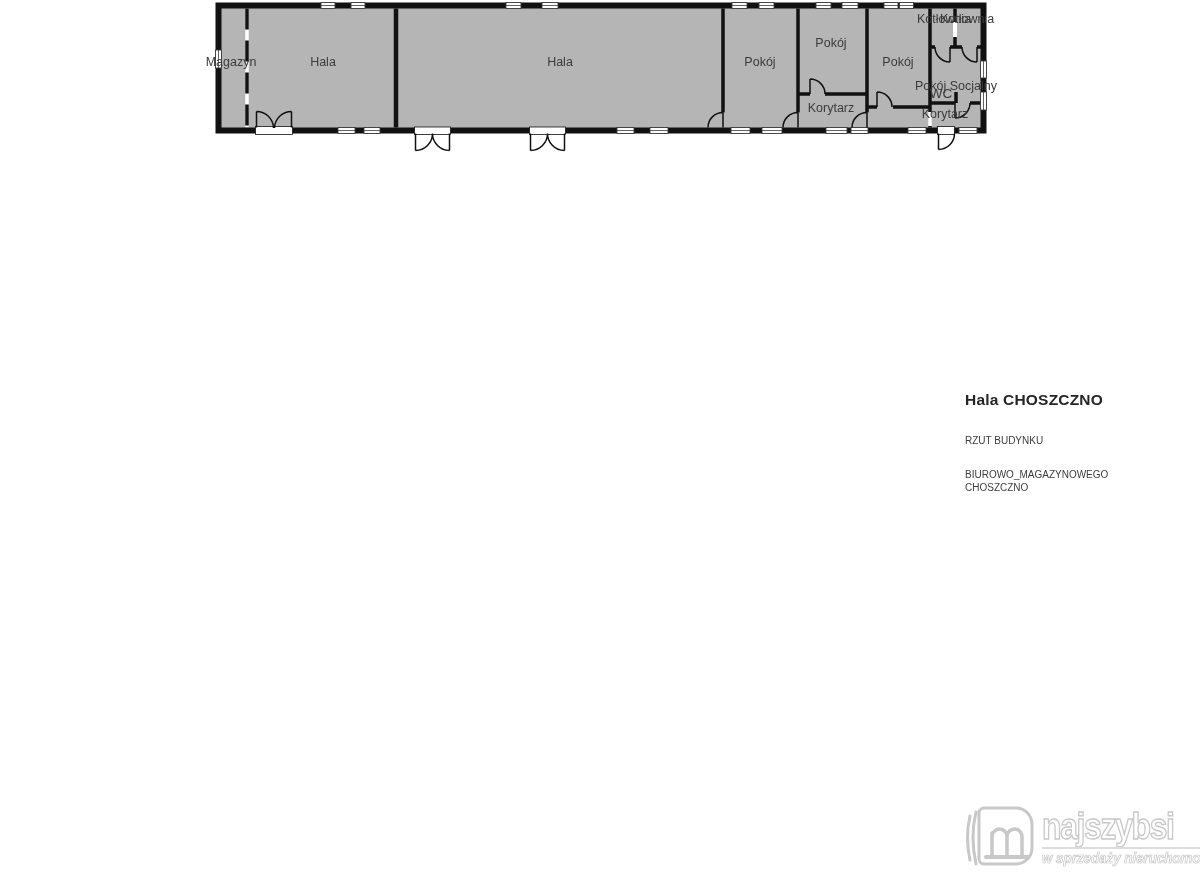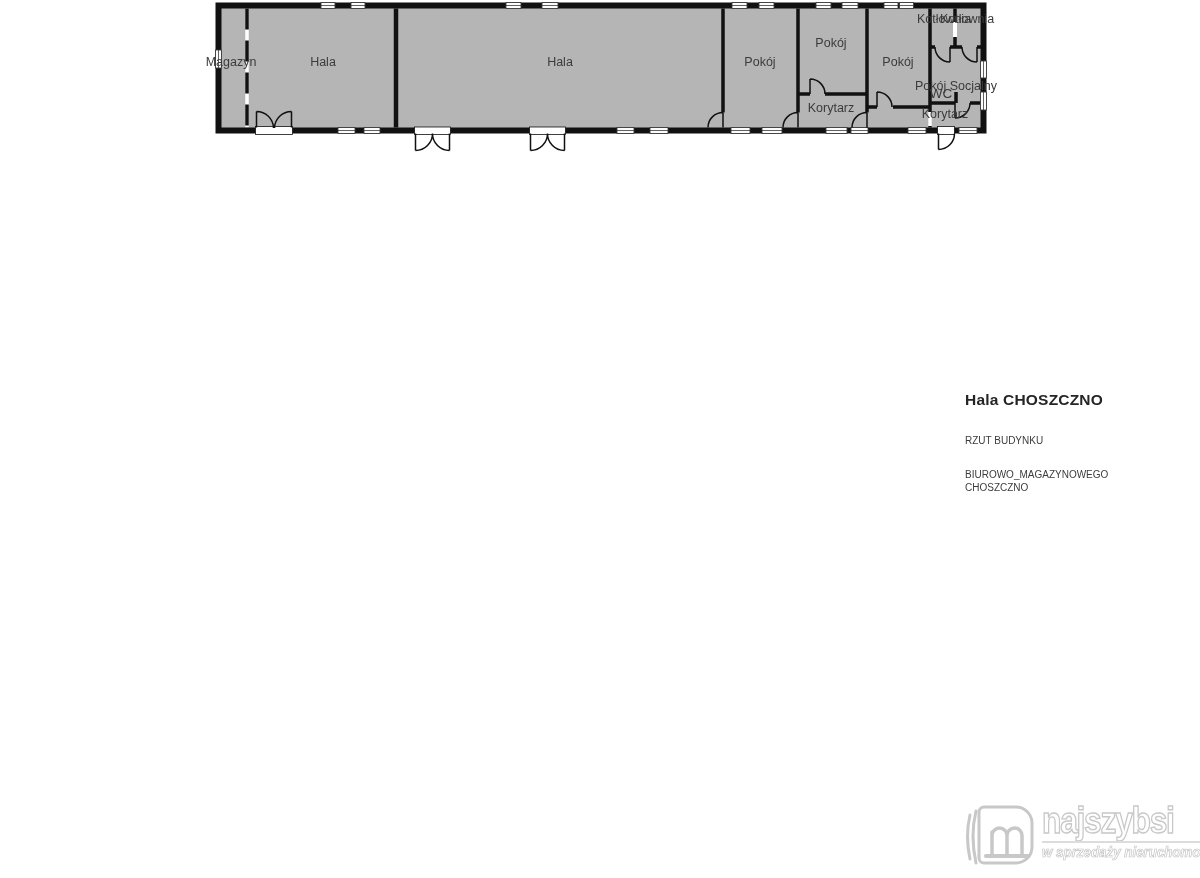--- a/index.html
+++ b/index.html
@@ -22,21 +22,21 @@
   .win-mid{stroke:#3a3a3a;stroke-width:0.8;fill:none;}
   .room-label{font-family:"Liberation Sans","DejaVu Sans",sans-serif;font-size:12.5px;fill:#3b3b3b;text-anchor:middle;}
   .room-label.big{font-size:13.5px;}
   
   #title-block{position:absolute;left:965px;top:391px;width:270px;}
   #title-block h2{margin:0;font-size:15.5px;font-weight:bold;color:#252525;letter-spacing:0.2px;}
   #title-block .sub{font-size:10px;color:#3c3c3c;line-height:13.5px;}
   #title-block .sub.first{margin-top:25px;}
   #title-block .sub.second{margin-top:20px;}
   
-  #watermark{position:absolute;left:962px;top:802px;width:232px;height:70px;display:flex;}
+  #watermark{position:absolute;left:962px;top:802px;width:232px;height:70px;display:flex;align-items:center;}
   #wm-icon{flex:0 0 auto;}
   #wm-text{margin-left:4px;}
   #wm-brand{
     font-size:37px;font-weight:bold;letter-spacing:-1.5px;line-height:38px;
     color:#ffffff;-webkit-text-stroke:1.4px #c8c8c8;
     text-shadow:0 0 1px #d9d9d9;
     transform:scaleX(0.86);transform-origin:left center;white-space:nowrap;
   }
   #wm-tagline{
     margin-top:1px;font-size:14.5px;font-weight:bold;font-style:italic;

